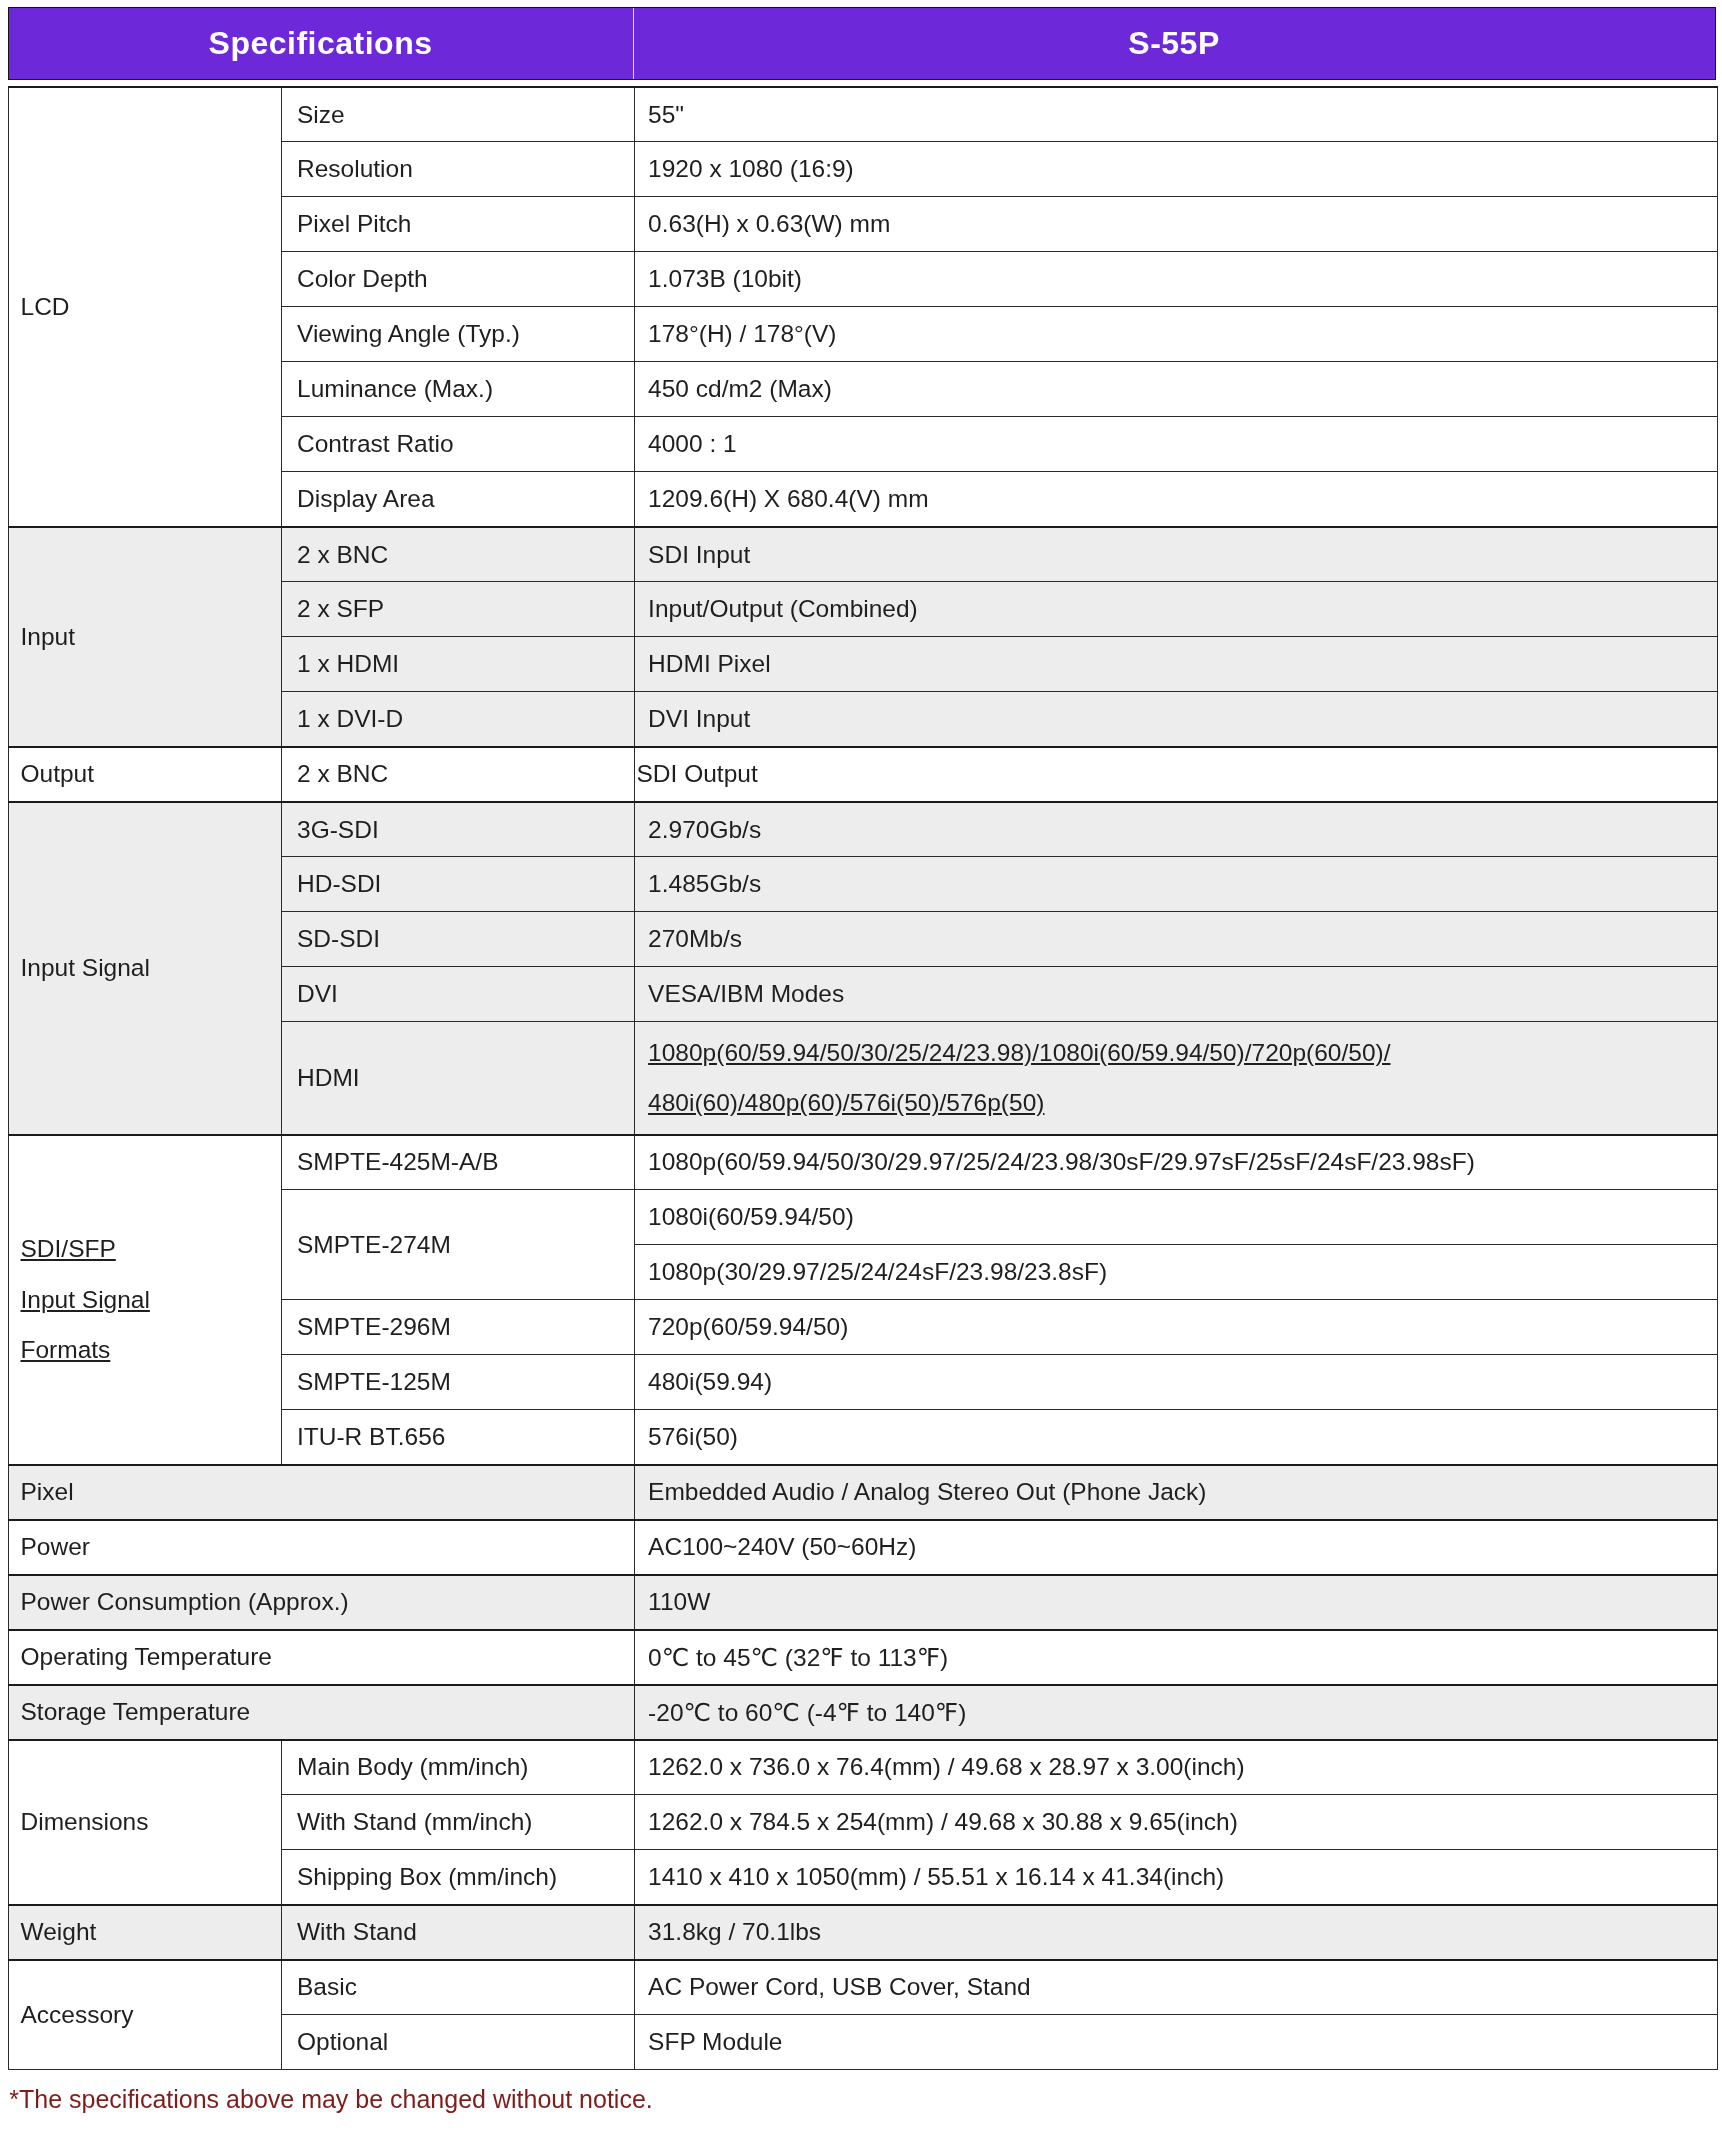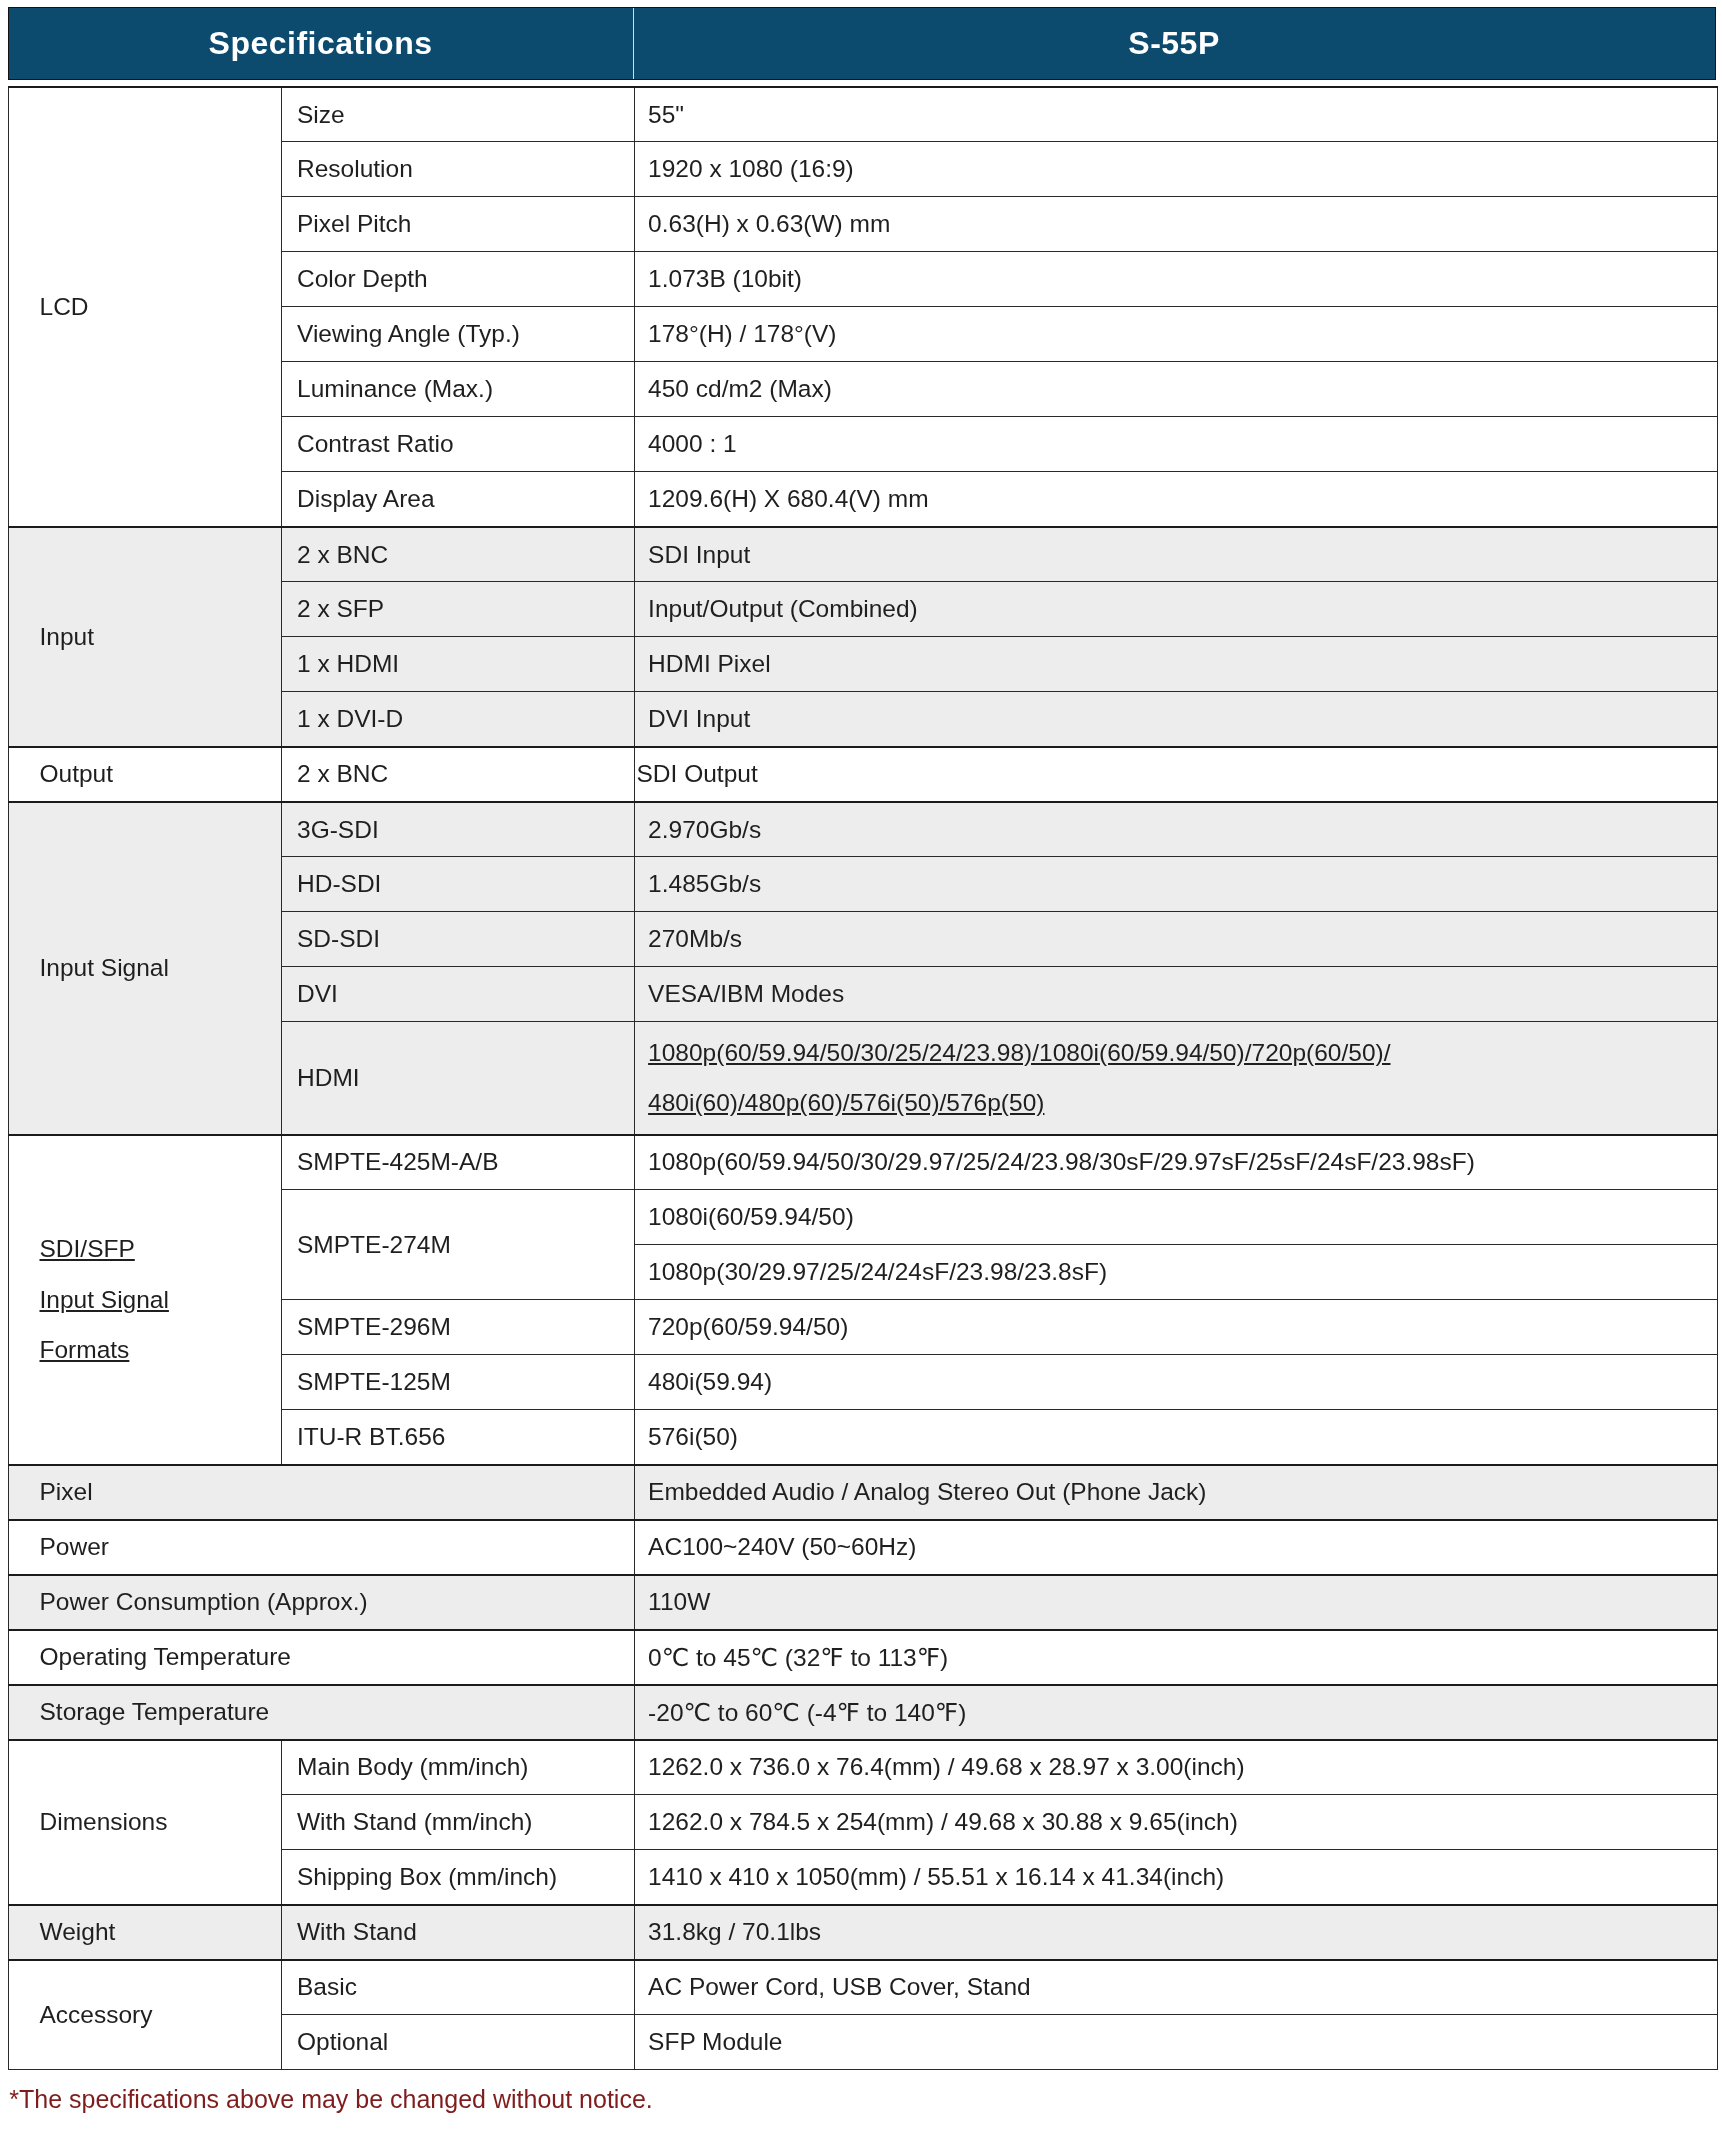--- a/index.html
+++ b/index.html
@@ -8,21 +8,21 @@
     font-family:"Liberation Sans","DejaVu Sans",sans-serif;
     color:#1f1f1f;
     -webkit-font-smoothing:antialiased;
   }
   .sheet{width:1708px;margin:7.3px auto 0 auto;}
 
   
   .spec-header{
     display:flex;
     height:73px;
-    background:#0c4a6e;
+    background:#6d28d9;
     border:0.9px solid #171112;
     box-sizing:border-box;
     margin-bottom:5.5px;
   }
   .spec-header .hcell{
     display:flex;align-items:center;justify-content:center;
     color:#ffffff;font-weight:bold;font-size:32px;letter-spacing:0.5px;
   }
   .spec-header .hleft{width:36.6%;}
   .spec-header .hright{width:63.4%;border-left:1.8px solid #dcdcdc;}
@@ -38,21 +38,21 @@
   col.c2{width:353px;}
   col.c3{width:1083px;}
 
   td{
     border:0.9px solid #2a2a2a;
     font-size:24.5px;
     vertical-align:middle;
     padding:5.5px 9px 5.5px 15.5px;
     overflow:hidden;
   }
-  td.cat{padding-left:31px;}
+  td.cat{padding-left:12px;}
   td.val{padding-left:13.6px;}
   td.flush{padding-left:2px;}
   tr{height:55px;}
   tr.tall{height:111px;}
 
   
   tr.gs > td{border-top:2.7px solid #1b1b1b;}
 
   
   tr.alt > td{background:#ededed;}

